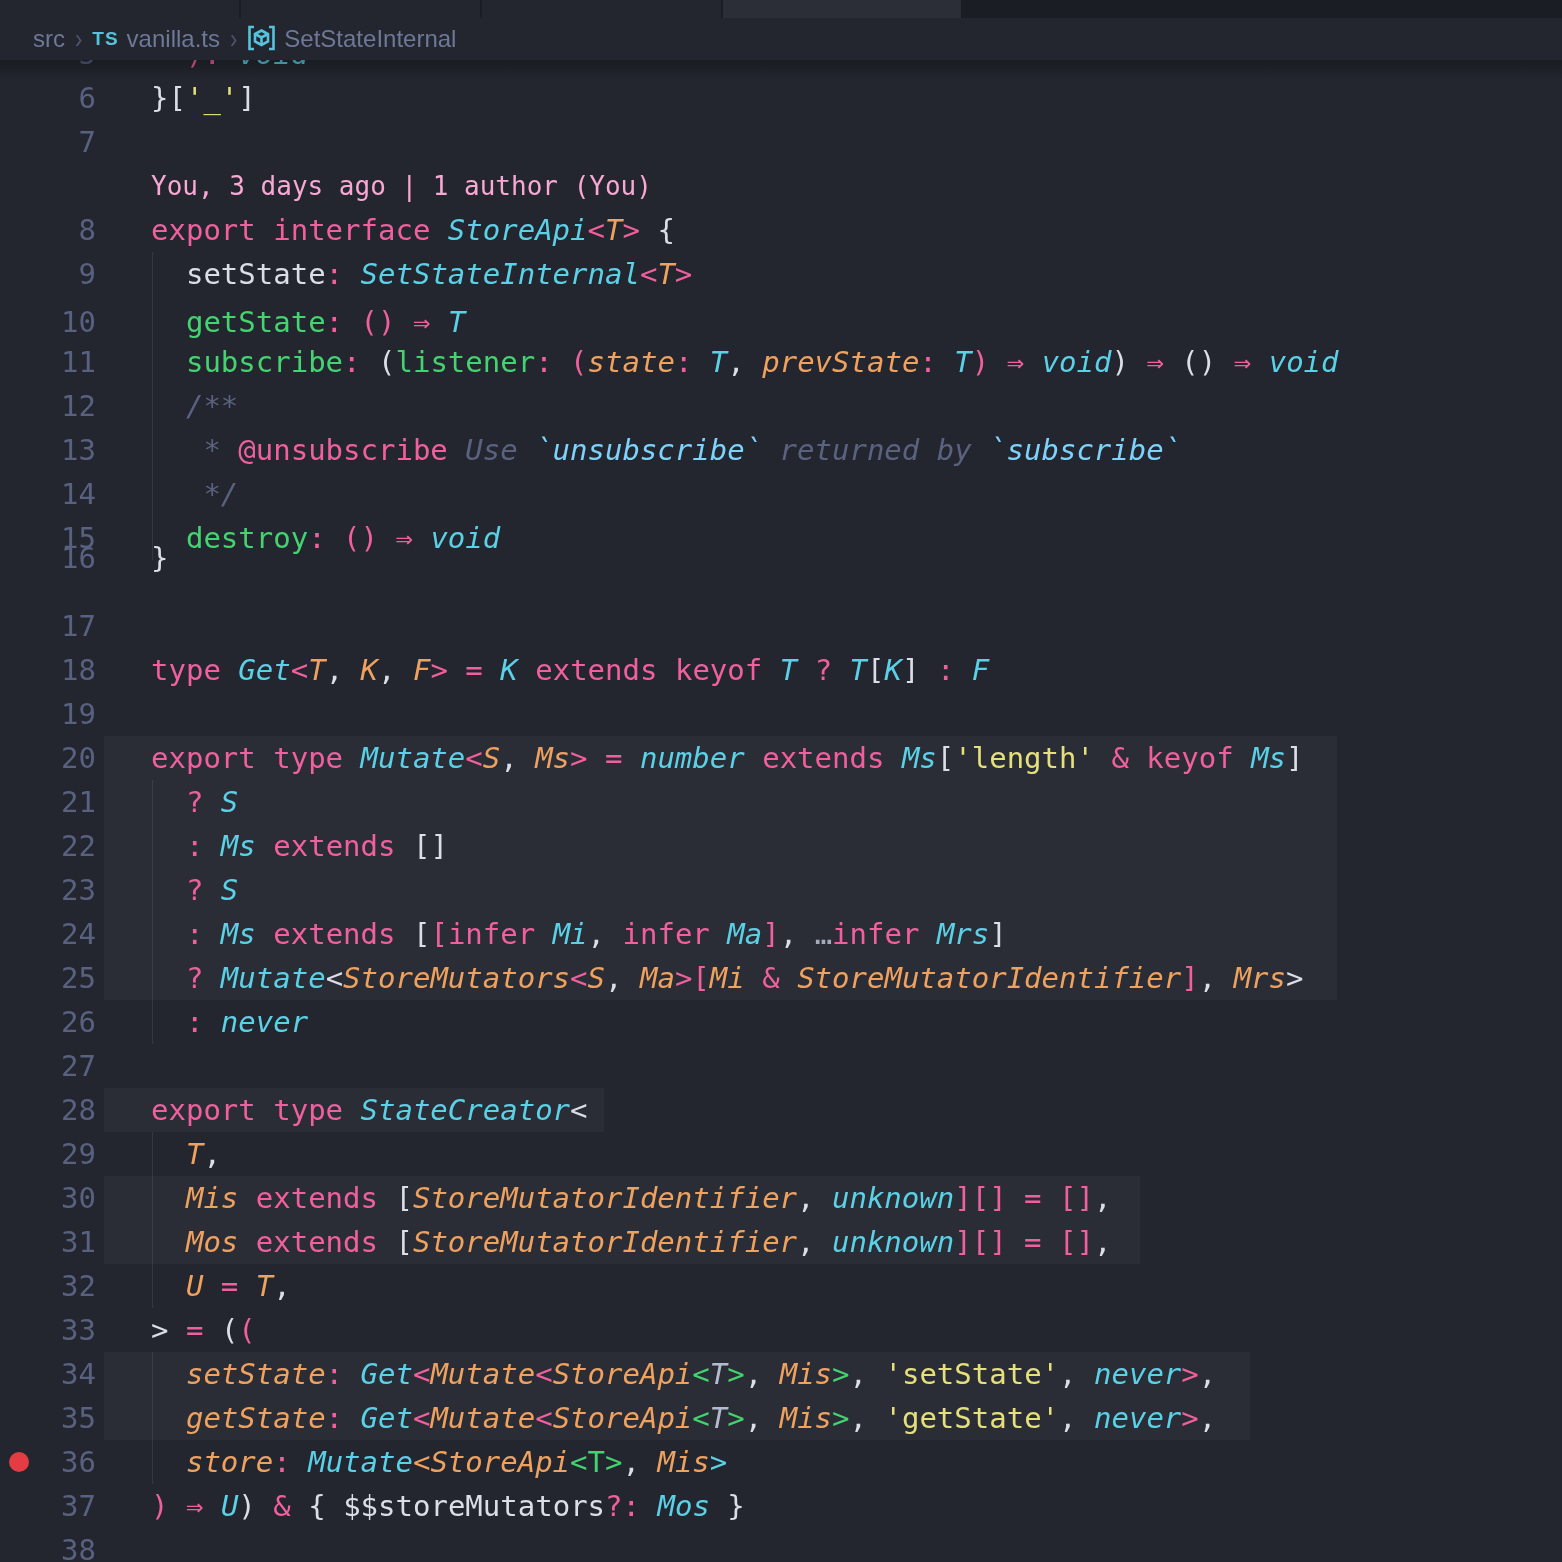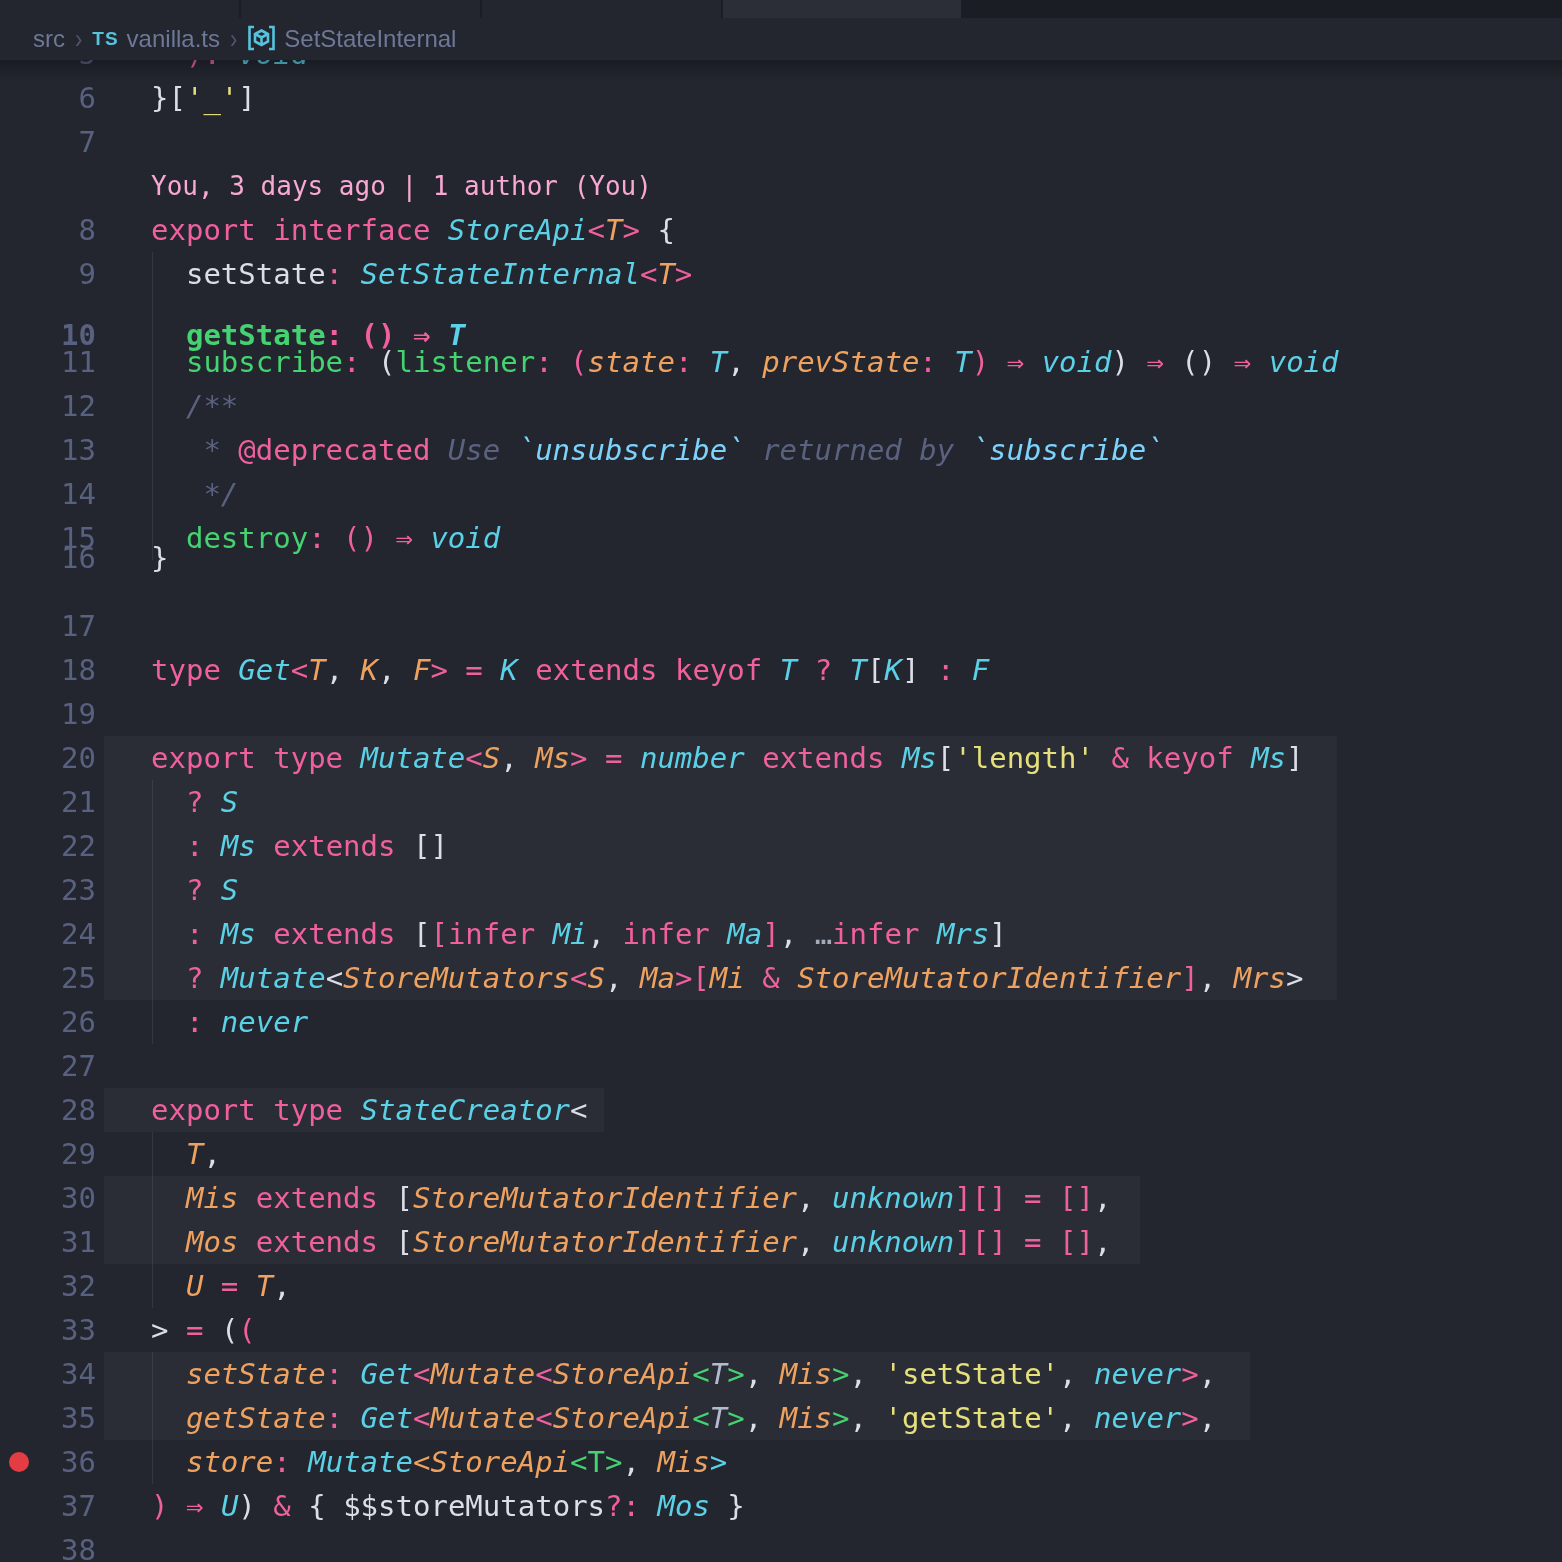--- a/index.html
+++ b/index.html
@@ -45,24 +45,24 @@
 
 <div id="app">
 
   <div id="editor">
       <div class="row" style="top: 32px;"><span class="ln">5</span><span class="codetext"><span class="t-wh">  </span><span class="t-pk">)</span><span class="t-pk">:</span><span class="t-wh"> </span><span class="t-cy">void</span></span></div>
       <div class="row" style="top: 76px;"><span class="ln">6</span><span class="codetext"><span class="t-wh">}[</span><span class="t-ye">'_'</span><span class="t-wh">]</span></span></div>
       <div class="row" style="top: 120px;"><span class="ln">7</span><span class="codetext"></span></div>
       <div class="row" style="top: 164px;"><span class="codetext blame-row">You, 3 days ago | 1 author (You)</span></div>
       <div class="row" style="top: 208px;"><span class="ln">8</span><span class="codetext"><span class="t-pk">export interface</span><span class="t-wh"> </span><span class="t-cy">StoreApi</span><span class="t-pk">&lt;</span><span class="t-or">T</span><span class="t-pk">&gt;</span><span class="t-wh"> </span><span class="t-wh">{</span></span></div>
       <div class="row" style="top: 252px;"><span class="ln">9</span><span class="codetext"><span class="t-wh">  </span><span class="t-wh">setState</span><span class="t-pk">:</span><span class="t-wh"> </span><span class="t-cy">SetStateInternal</span><span class="t-pk">&lt;</span><span class="t-or">T</span><span class="t-pk">&gt;</span></span></div>
-      <div class="row" style="top: 313px; font-weight: bold;"><span class="ln">10</span><span class="codetext"><span class="t-wh">  </span><span class="t-gr">getState</span><span class="t-pk">:</span><span class="t-wh"> </span><span class="t-pk">()</span><span class="t-wh"> </span><span class="t-pk">⇒</span><span class="t-wh"> </span><span class="t-cy">T</span></span></div>
+      <div class="row" style="top: 300px;"><span class="ln">10</span><span class="codetext"><span class="t-wh">  </span><span class="t-gr">getState</span><span class="t-pk">:</span><span class="t-wh"> </span><span class="t-pk">()</span><span class="t-wh"> </span><span class="t-pk">⇒</span><span class="t-wh"> </span><span class="t-cy">T</span></span></div>
       <div class="row" style="top: 340px;"><span class="ln">11</span><span class="codetext"><span class="t-wh">  </span><span class="t-gr">subscribe</span><span class="t-pk">:</span><span class="t-wh"> </span><span class="t-wh">(</span><span class="t-gr">listener</span><span class="t-pk">:</span><span class="t-wh"> </span><span class="t-pk">(</span><span class="t-or">state</span><span class="t-pk">:</span><span class="t-wh"> </span><span class="t-cy">T</span><span class="t-wh">,</span><span class="t-wh"> </span><span class="t-or">prevState</span><span class="t-pk">:</span><span class="t-wh"> </span><span class="t-cy">T</span><span class="t-pk">)</span><span class="t-wh"> </span><span class="t-pk">⇒</span><span class="t-wh"> </span><span class="t-cy">void</span><span class="t-wh">)</span><span class="t-wh"> </span><span class="t-pk">⇒</span><span class="t-wh"> </span><span class="t-wh">()</span><span class="t-wh"> </span><span class="t-pk">⇒</span><span class="t-wh"> </span><span class="t-cy">void</span></span></div>
       <div class="row" style="top: 384px; padding-left: 41px;"><span class="ln">12</span><span class="codetext"><span class="t-wh">  </span><span class="t-cm">/**</span></span></div>
-      <div class="row" style="top: 428px;"><span class="ln">13</span><span class="codetext"><span class="t-wh">   </span><span class="t-cm">* </span><span class="t-pk">@deprecated</span><span class="t-cm"> </span><span class="t-cm">Use </span><span class="t-cl">`unsubscribe`</span><span class="t-cm"> returned by </span><span class="t-cl">`subscribe`</span></span></div>
+      <div class="row" style="top: 428px;"><span class="ln">13</span><span class="codetext"><span class="t-wh">   </span><span class="t-cm">* </span><span class="t-pk">@unsubscribe</span><span class="t-cm"> </span><span class="t-cm">Use </span><span class="t-cl">`unsubscribe`</span><span class="t-cm"> returned by </span><span class="t-cl">`subscribe`</span></span></div>
       <div class="row" style="top: 472px;"><span class="ln">14</span><span class="codetext"><span class="t-wh">   </span><span class="t-cm">*/</span></span></div>
       <div class="row" style="top: 516px;"><span class="ln">15</span><span class="codetext"><span class="t-wh">  </span><span class="t-gr">destroy</span><span class="t-pk">:</span><span class="t-wh"> </span><span class="t-pk">()</span><span class="t-wh"> </span><span class="t-pk">⇒</span><span class="t-wh"> </span><span class="t-cy">void</span></span></div>
       <div class="row" style="top: 536px;"><span class="ln">16</span><span class="codetext"><span class="t-wh">}</span></span></div>
       <div class="row" style="top: 604px;"><span class="ln">17</span><span class="codetext"></span></div>
       <div class="row" style="top: 648px;"><span class="ln">18</span><span class="codetext"><span class="t-pk">type</span><span class="t-wh"> </span><span class="t-cy">Get</span><span class="t-pk">&lt;</span><span class="t-or">T</span><span class="t-wh">, </span><span class="t-or">K</span><span class="t-wh">, </span><span class="t-or">F</span><span class="t-pk">&gt;</span><span class="t-wh"> </span><span class="t-pk">=</span><span class="t-wh"> </span><span class="t-cy">K</span><span class="t-wh"> </span><span class="t-pk">extends</span><span class="t-wh"> </span><span class="t-pk">keyof</span><span class="t-wh"> </span><span class="t-cy">T</span><span class="t-wh"> </span><span class="t-pk">?</span><span class="t-wh"> </span><span class="t-cy">T</span><span class="t-wh">[</span><span class="t-cy">K</span><span class="t-wh">]</span><span class="t-wh"> </span><span class="t-pk">:</span><span class="t-wh"> </span><span class="t-cy">F</span></span></div>
       <div class="row" style="top: 692px;"><span class="ln">19</span><span class="codetext"></span></div>
       <div class="row" style="top: 736px;"><div class="band" style="left: 104px; width: 1233px;"></div><span class="ln">20</span><span class="codetext"><span class="t-pk">export type</span><span class="t-wh"> </span><span class="t-cy">Mutate</span><span class="t-pk">&lt;</span><span class="t-or">S</span><span class="t-wh">, </span><span class="t-or">Ms</span><span class="t-pk">&gt;</span><span class="t-wh"> </span><span class="t-pk">=</span><span class="t-wh"> </span><span class="t-cy">number</span><span class="t-wh"> </span><span class="t-pk">extends</span><span class="t-wh"> </span><span class="t-cy">Ms</span><span class="t-wh">[</span><span class="t-ye">'length'</span><span class="t-wh"> </span><span class="t-pk">&amp;</span><span class="t-wh"> </span><span class="t-pk">keyof</span><span class="t-wh"> </span><span class="t-cy">Ms</span><span class="t-wh">]</span></span></div>
       <div class="row" style="top: 780px;"><div class="band" style="left: 104px; width: 1233px;"></div><span class="ln">21</span><span class="codetext"><span class="t-wh">  </span><span class="t-pk">?</span><span class="t-wh"> </span><span class="t-cy">S</span></span></div>
       <div class="row" style="top: 824px;"><div class="band" style="left: 104px; width: 1233px;"></div><span class="ln">22</span><span class="codetext"><span class="t-wh">  </span><span class="t-pk">:</span><span class="t-wh"> </span><span class="t-cy">Ms</span><span class="t-wh"> </span><span class="t-pk">extends</span><span class="t-wh"> </span><span class="t-wh">[]</span></span></div>
       <div class="row" style="top: 868px;"><div class="band" style="left: 104px; width: 1233px;"></div><span class="ln">23</span><span class="codetext"><span class="t-wh">  </span><span class="t-pk">?</span><span class="t-wh"> </span><span class="t-cy">S</span></span></div>

